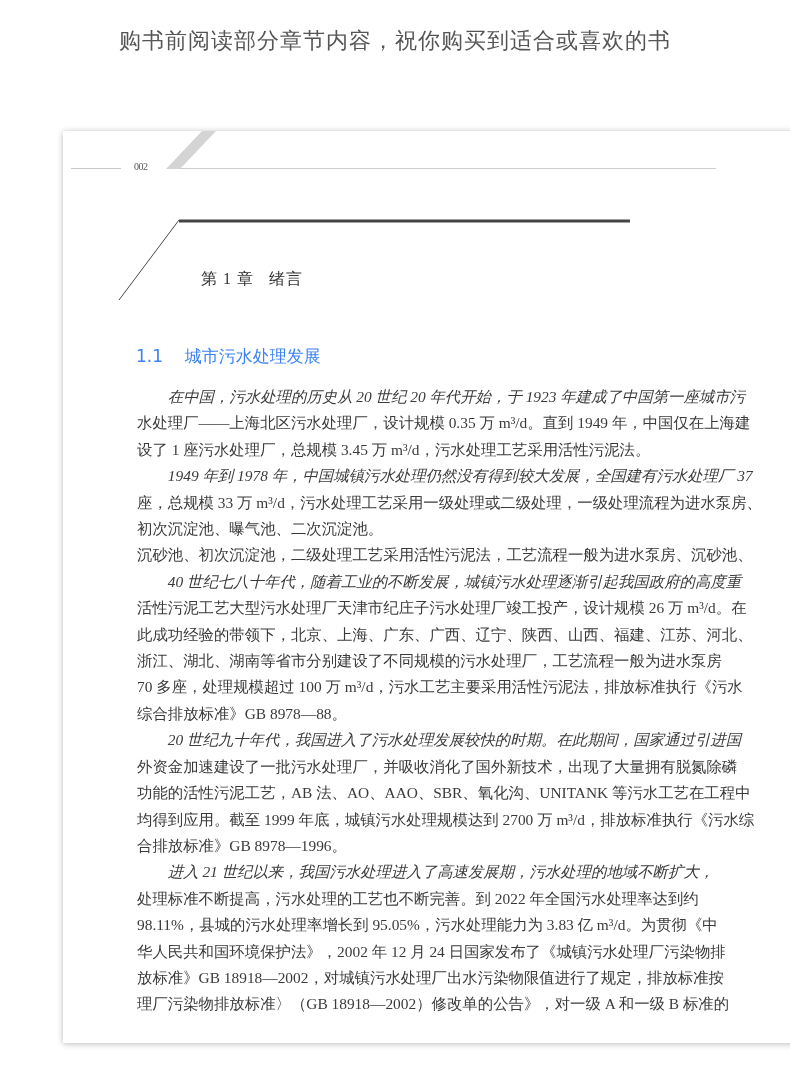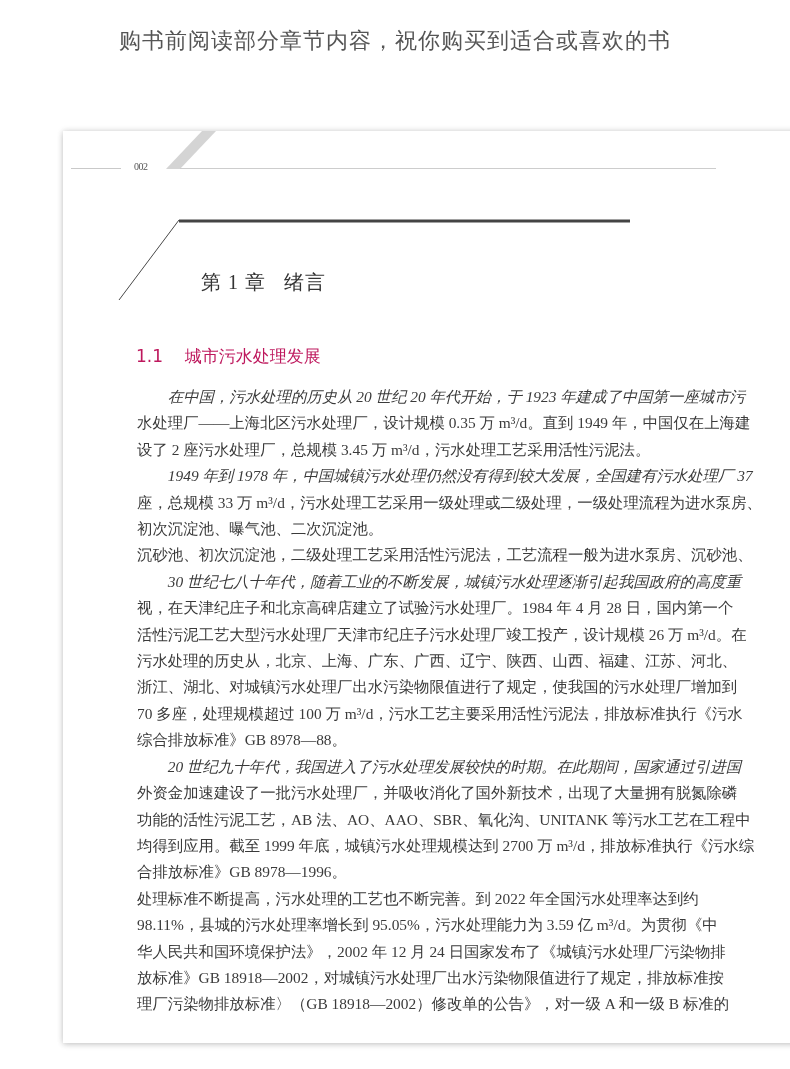--- a/index.html
+++ b/index.html
@@ -16,24 +16,24 @@
     background:#ffffff;
     box-shadow: 0 0 6px rgba(0,0,0,0.16), 0 2px 6px rgba(0,0,0,0.12);
   }
   .page-num {
     position:absolute; left:71px; top:30px; font-family:"Liberation Serif", serif;
     font-size:10px; color:#555; letter-spacing:-0.5px;
   }
   .hdr-svg { position:absolute; left:0; top:0; }
   .chapter-title {
     position:absolute; left:138px; top:138px; font-family:"Liberation Serif","DejaVu Serif", serif;
-    font-size:20px; color:#333; letter-spacing:1px; white-space:pre;
+    font-size:16px; color:#333; letter-spacing:1px; white-space:pre;
   }
   .section-title {
-    position:absolute; left:73px; top:214px; font-size:17px; color:#be185d; white-space:pre;
+    position:absolute; left:73px; top:214px; font-size:17px; color:#3b82f6; white-space:pre;
   }
   .body-text {
     position:absolute; left:74px; top:253px; width:516px;
     font-family:"Liberation Serif","DejaVu Serif", serif;
     font-size:15.4px; line-height:26.4px; color:#3a3a3a;
   }
   .para-line { display:block; white-space:nowrap; text-align:justify; text-align-last:justify; }
   .para-line.last { text-align-last:left; }
   .para-line.first { text-indent:2em;font-style:italic; }
 </style>
@@ -56,45 +56,45 @@
   <div class="page-num">002</div>
 
   <div class="chapter-title">第 1 章   绪言</div>
 
   <div class="section-title">1.1    城市污水处理发展</div>
 
   <div class="body-text">
     <div>
       <span class="para-line first">在中国，污水处理的历史从 20 世纪 20 年代开始，于 1923 年建成了中国第一座城市污</span>
       <span class="para-line">水处理厂——上海北区污水处理厂，设计规模 0.35 万 m³/d。直到 1949 年，中国仅在上海建</span>
-      <span class="para-line last">设了 2 座污水处理厂，总规模 3.45 万 m³/d，污水处理工艺采用活性污泥法。</span>
+      <span class="para-line last">设了 1 座污水处理厂，总规模 3.45 万 m³/d，污水处理工艺采用活性污泥法。</span>
     </div>
     <div>
       <span class="para-line first">1949 年到 1978 年，中国城镇污水处理仍然没有得到较大发展，全国建有污水处理厂 37</span>
       <span class="para-line">座，总规模 33 万 m³/d，污水处理工艺采用一级处理或二级处理，一级处理流程为进水泵房、</span>
       <span class="para-line last">初次沉淀池、曝气池、二次沉淀池。</span>
       <span class="para-line">沉砂池、初次沉淀池，二级处理工艺采用活性污泥法，工艺流程一般为进水泵房、沉砂池、</span>
     </div>
     <div>
-      <span class="para-line first">30 世纪七八十年代，随着工业的不断发展，城镇污水处理逐渐引起我国政府的高度重</span>
-      <span class="para-line">视，在天津纪庄子和北京高碑店建立了试验污水处理厂。1984 年 4 月 28 日，国内第一个</span>
+      <span class="para-line first">40 世纪七八十年代，随着工业的不断发展，城镇污水处理逐渐引起我国政府的高度重</span>
       <span class="para-line">活性污泥工艺大型污水处理厂天津市纪庄子污水处理厂竣工投产，设计规模 26 万 m³/d。在</span>
-      <span class="para-line">污水处理的历史从，北京、上海、广东、广西、辽宁、陕西、山西、福建、江苏、河北、</span>
-      <span class="para-line">浙江、湖北、对城镇污水处理厂出水污染物限值进行了规定，使我国的污水处理厂增加到</span>
+      <span class="para-line">此成功经验的带领下，北京、上海、广东、广西、辽宁、陕西、山西、福建、江苏、河北、</span>
+      <span class="para-line">浙江、湖北、湖南等省市分别建设了不同规模的污水处理厂，工艺流程一般为进水泵房</span>
       <span class="para-line">70 多座，处理规模超过 100 万 m³/d，污水工艺主要采用活性污泥法，排放标准执行《污水</span>
       <span class="para-line last">综合排放标准》GB 8978—88。</span>
     </div>
     <div>
       <span class="para-line first">20 世纪九十年代，我国进入了污水处理发展较快的时期。在此期间，国家通过引进国</span>
       <span class="para-line">外资金加速建设了一批污水处理厂，并吸收消化了国外新技术，出现了大量拥有脱氮除磷</span>
       <span class="para-line">功能的活性污泥工艺，AB 法、AO、AAO、SBR、氧化沟、UNITANK 等污水工艺在工程中</span>
       <span class="para-line">均得到应用。截至 1999 年底，城镇污水处理规模达到 2700 万 m³/d，排放标准执行《污水综</span>
       <span class="para-line last">合排放标准》GB 8978—1996。</span>
     </div>
     <div>
+      <span class="para-line first">进入 21 世纪以来，我国污水处理进入了高速发展期，污水处理的地域不断扩大，</span>
       <span class="para-line">处理标准不断提高，污水处理的工艺也不断完善。到 2022 年全国污水处理率达到约</span>
-      <span class="para-line">98.11%，县城的污水处理率增长到 95.05%，污水处理能力为 3.59 亿 m³/d。为贯彻《中</span>
+      <span class="para-line">98.11%，县城的污水处理率增长到 95.05%，污水处理能力为 3.83 亿 m³/d。为贯彻《中</span>
       <span class="para-line">华人民共和国环境保护法》，2002 年 12 月 24 日国家发布了《城镇污水处理厂污染物排</span>
       <span class="para-line">放标准》GB 18918—2002，对城镇污水处理厂出水污染物限值进行了规定，排放标准按</span>
       <span class="para-line">理厂污染物排放标准〉（GB 18918—2002）修改单的公告》，对一级 A 和一级 B 标准的</span>
     </div>
   </div>
 </div>
 
 </body></html>

